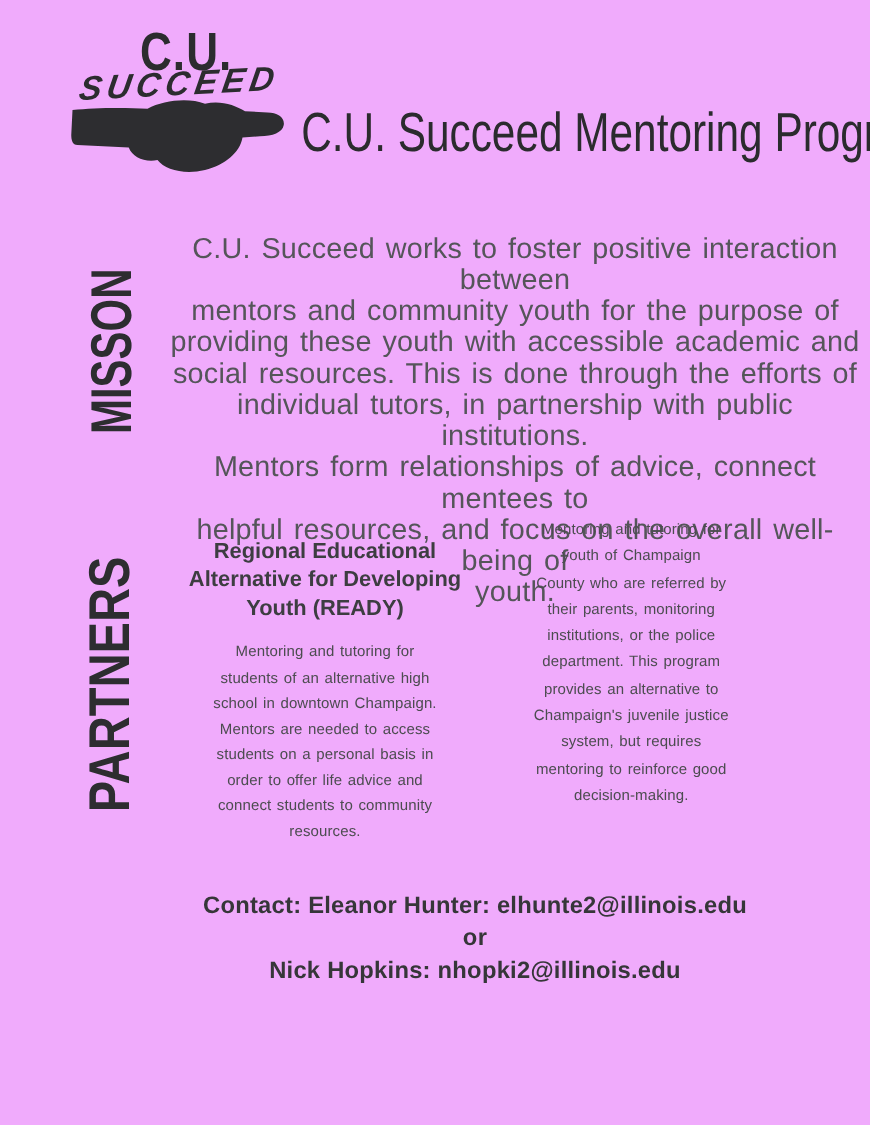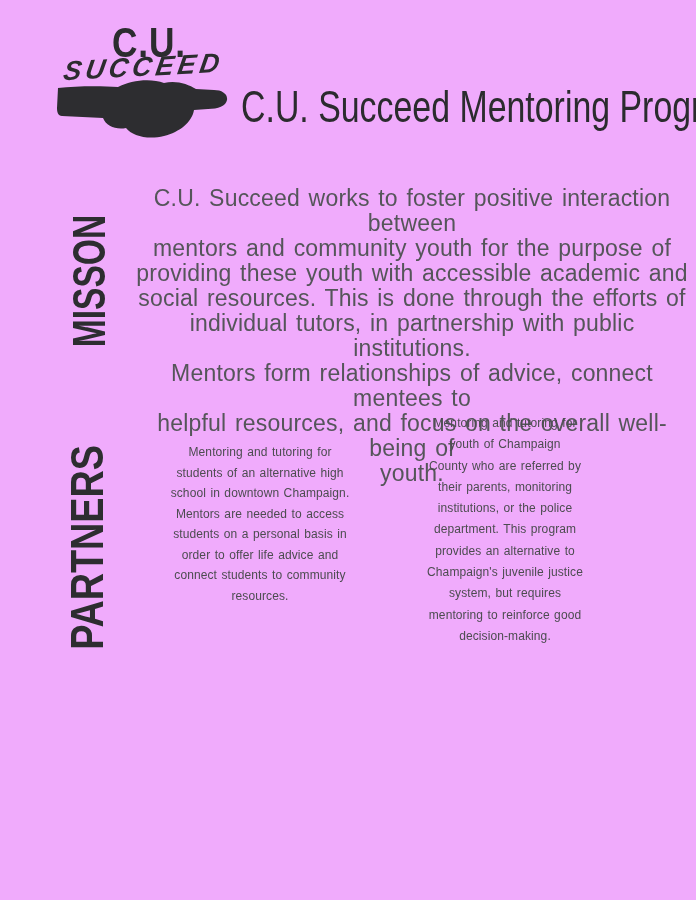--- a/index.html
+++ b/index.html
@@ -119,20 +119,23 @@
 providing these youth with accessible academic and
 social resources. This is done through the efforts of
 individual tutors, in partnership with public institutions.
 Mentors form relationships of advice, connect mentees to
 helpful resources, and focus on the overall well-being of
 youth.</div>
 
   <div class="vlabel partners">PARTNERS</div>
 
   <div class="partner-col col1">
+    <div class="partner-name">Regional Educational
+Alternative for Developing
+Youth (READY)</div>
     <div class="partner-desc">Mentoring and tutoring for
 students of an alternative high
 school in downtown Champaign.
 Mentors are needed to access
 students on a personal basis in
 order to offer life advice and
 connect students to community
 resources.</div>
   </div>
 
@@ -143,14 +146,17 @@
 their parents, monitoring
 institutions, or the police
 department. This program
 provides an alternative to
 Champaign's juvenile justice
 system, but requires
 mentoring to reinforce good
 decision-making.</div>
   </div>
 
+  <div class="contact">Contact: Eleanor Hunter: elhunte2@illinois.edu
+or
+Nick Hopkins: nhopki2@illinois.edu</div>
 
 </div>
 
 </body></html>

